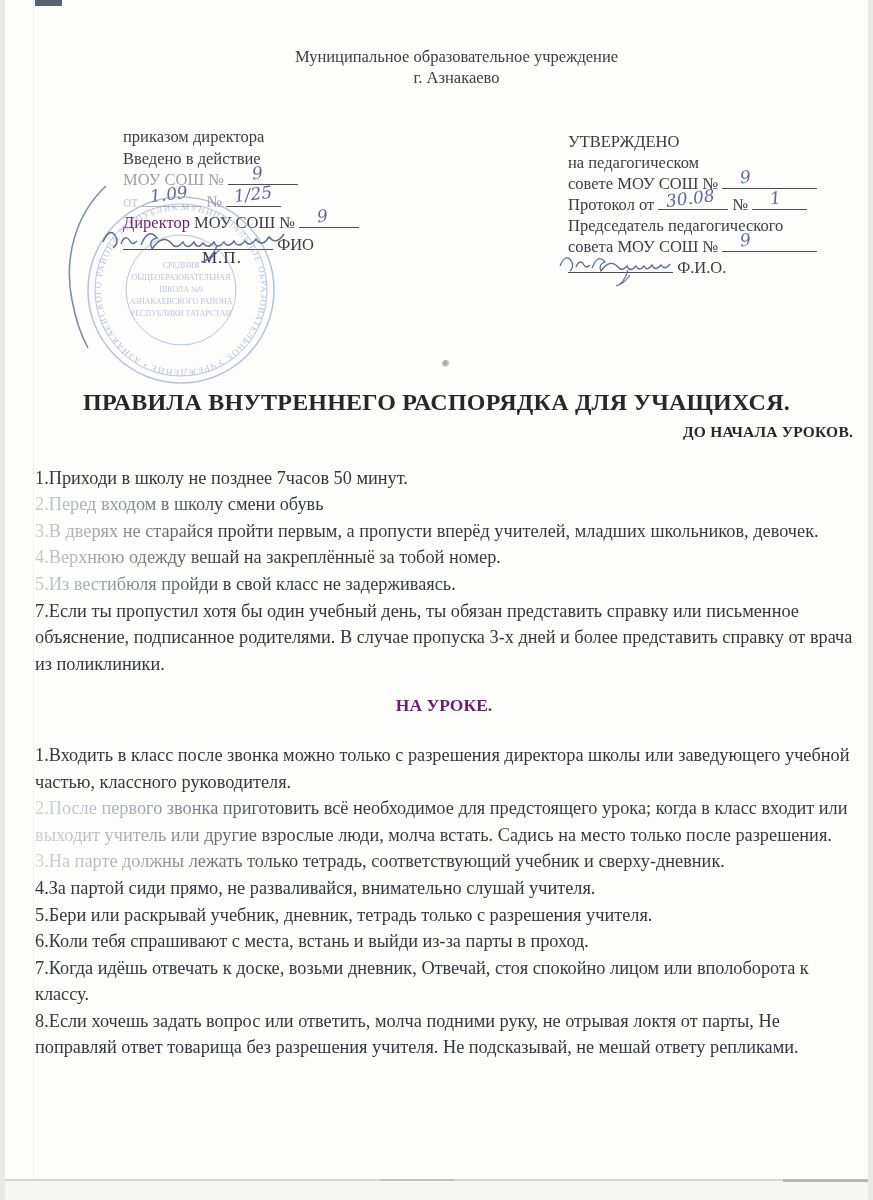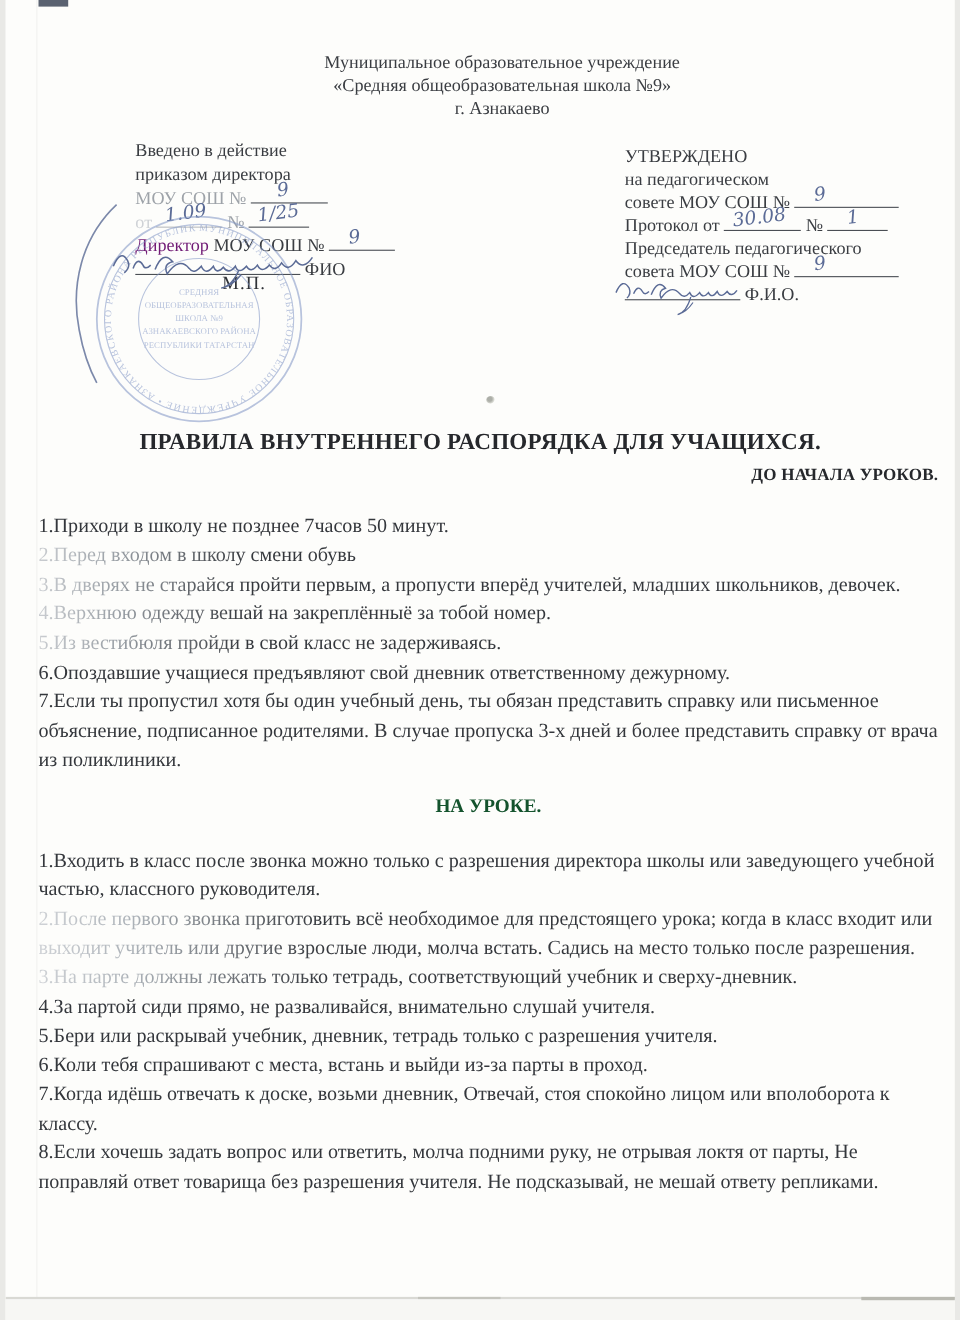--- a/index.html
+++ b/index.html
@@ -34,51 +34,50 @@
   .hl{left:24px;} .hl2{left:8px;} .hc{left:18px;}
   .faded{color:#9ea3a9;}
   .vfaint{color:#cfd2d6;text-align:center;}
   .stampfaint{color:#701a75;}
   .mp{position:absolute;left:197px;top:248px;font-size:17px;color:#2f3237;letter-spacing:1px;}
   
   .stamp{position:absolute;left:78px;top:192px;width:196px;height:196px;opacity:.55;filter:blur(.4px);}
   .ink{position:absolute;pointer-events:none;}
   
   .title{position:absolute;left:0;right:0;top:389px;text-align:center;
-    font-weight:bold;font-size:21px;letter-spacing:.2px;color:#26282c;}
+    font-weight:bold;font-size:24px;letter-spacing:.2px;color:#26282c;}
   .body{position:absolute;left:30px;top:419px;width:818px;font-size:18.3px;line-height:26.6px;color:#34373c;}
   .sec-head{ text-align:right;font-weight:bold;font-size:15.5px;color:#26282c;margin-bottom:19px;letter-spacing:.2px;}
-  .sec-head2{text-align:center;font-weight:bold;font-size:17.5px;color:#14532d;margin:15px 0 23px;}
+  .sec-head2{text-align:center;font-weight:bold;font-size:17.5px;color:#701a75;margin:15px 0 23px;}
   .li{}
   .fadeL{
     background:linear-gradient(90deg,#c9ccd0 0px,#9aa0a6 70px,#34373c 190px);
     -webkit-background-clip:text;background-clip:text;color:transparent;
   }
   .fadeL2{
     background:linear-gradient(90deg,#cfd2d6 0px,#aab0b6 90px,#34373c 260px);
     -webkit-background-clip:text;background-clip:text;color:transparent;
   }
 </style>
 </head>
 <body>
 
 <div class="page">
 
   <div class="scan-vline"></div>
   <div class="scan-topmark"></div>
 
   <div class="header">
     <div>Муниципальное образовательное учреждение</div>
-    <div>«Средняя общеобразовательная школа №9»</div>
     <div>г. Азнакаево</div>
   </div>
 
   <div class="left-block">
+    <div class="row">приказом директора</div>
     <div class="row">Введено в действие</div>
-    <div class="row">приказом директора</div>
     <div class="row">
       <span class="faded">МОУ СОШ №</span>
       <span class="blank b70"><span class="hand hl">9</span></span>
     </div>
     <div class="row">
       <span class="vfaint">от</span>
       <span class="blank b60 faintline"><span class="hand hl2">1.09</span></span>
       <span class="faded">№</span>
       <span class="blank b55"><span class="hand hl2">1/25</span></span>
     </div>
@@ -161,21 +160,20 @@
 
   <div class="title">ПРАВИЛА ВНУТРЕННЕГО РАСПОРЯДКА ДЛЯ УЧАЩИХСЯ.</div>
 
   <div class="body">
     <div class="sec-head">ДО НАЧАЛА УРОКОВ.</div>
     <div class="li">1.Приходи в школу не позднее 7часов 50 минут.</div>
     <div class="li fadeL">2.Перед входом в школу  смени обувь</div>
     <div class="li fadeL">3.В дверях не старайся пройти первым, а пропусти вперёд учителей, младших школьников, девочек.</div>
     <div class="li fadeL">4.Верхнюю одежду вешай на закреплённыё за тобой номер.</div>
     <div class="li fadeL">5.Из вестибюля пройди в свой класс не задерживаясь.</div>
-    <div class="li">6.Опоздавшие учащиеся предъявляют свой дневник ответственному дежурному.</div>
     <div class="li">7.Если ты пропустил хотя бы один учебный день, ты обязан представить справку или письменное объяснение, подписанное родителями. В случае пропуска 3-х дней и более представить справку от врача из поликлиники.</div>
 
     <div class="sec-head2">НА УРОКЕ.</div>
     <div class="li">1.Входить в класс после звонка можно только с разрешения директора школы или заведующего учебной частью, классного руководителя.</div>
     <div class="li fadeL2">2.После первого звонка приготовить всё необходимое для предстоящего урока; когда в класс входит или выходит учитель или другие взрослые люди, молча встать. Садись на место только после разрешения.</div>
     <div class="li fadeL2">3.На парте должны лежать только тетрадь, соответствующий учебник и сверху-дневник.</div>
     <div class="li">4.За партой сиди прямо, не разваливайся, внимательно слушай учителя.</div>
     <div class="li">5.Бери или раскрывай учебник, дневник, тетрадь только с разрешения учителя.</div>
     <div class="li">6.Коли тебя спрашивают с места, встань и выйди из-за парты в проход.</div>
     <div class="li">7.Когда идёшь отвечать к доске, возьми дневник, Отвечай, стоя спокойно  лицом или вполоборота к классу.</div>

